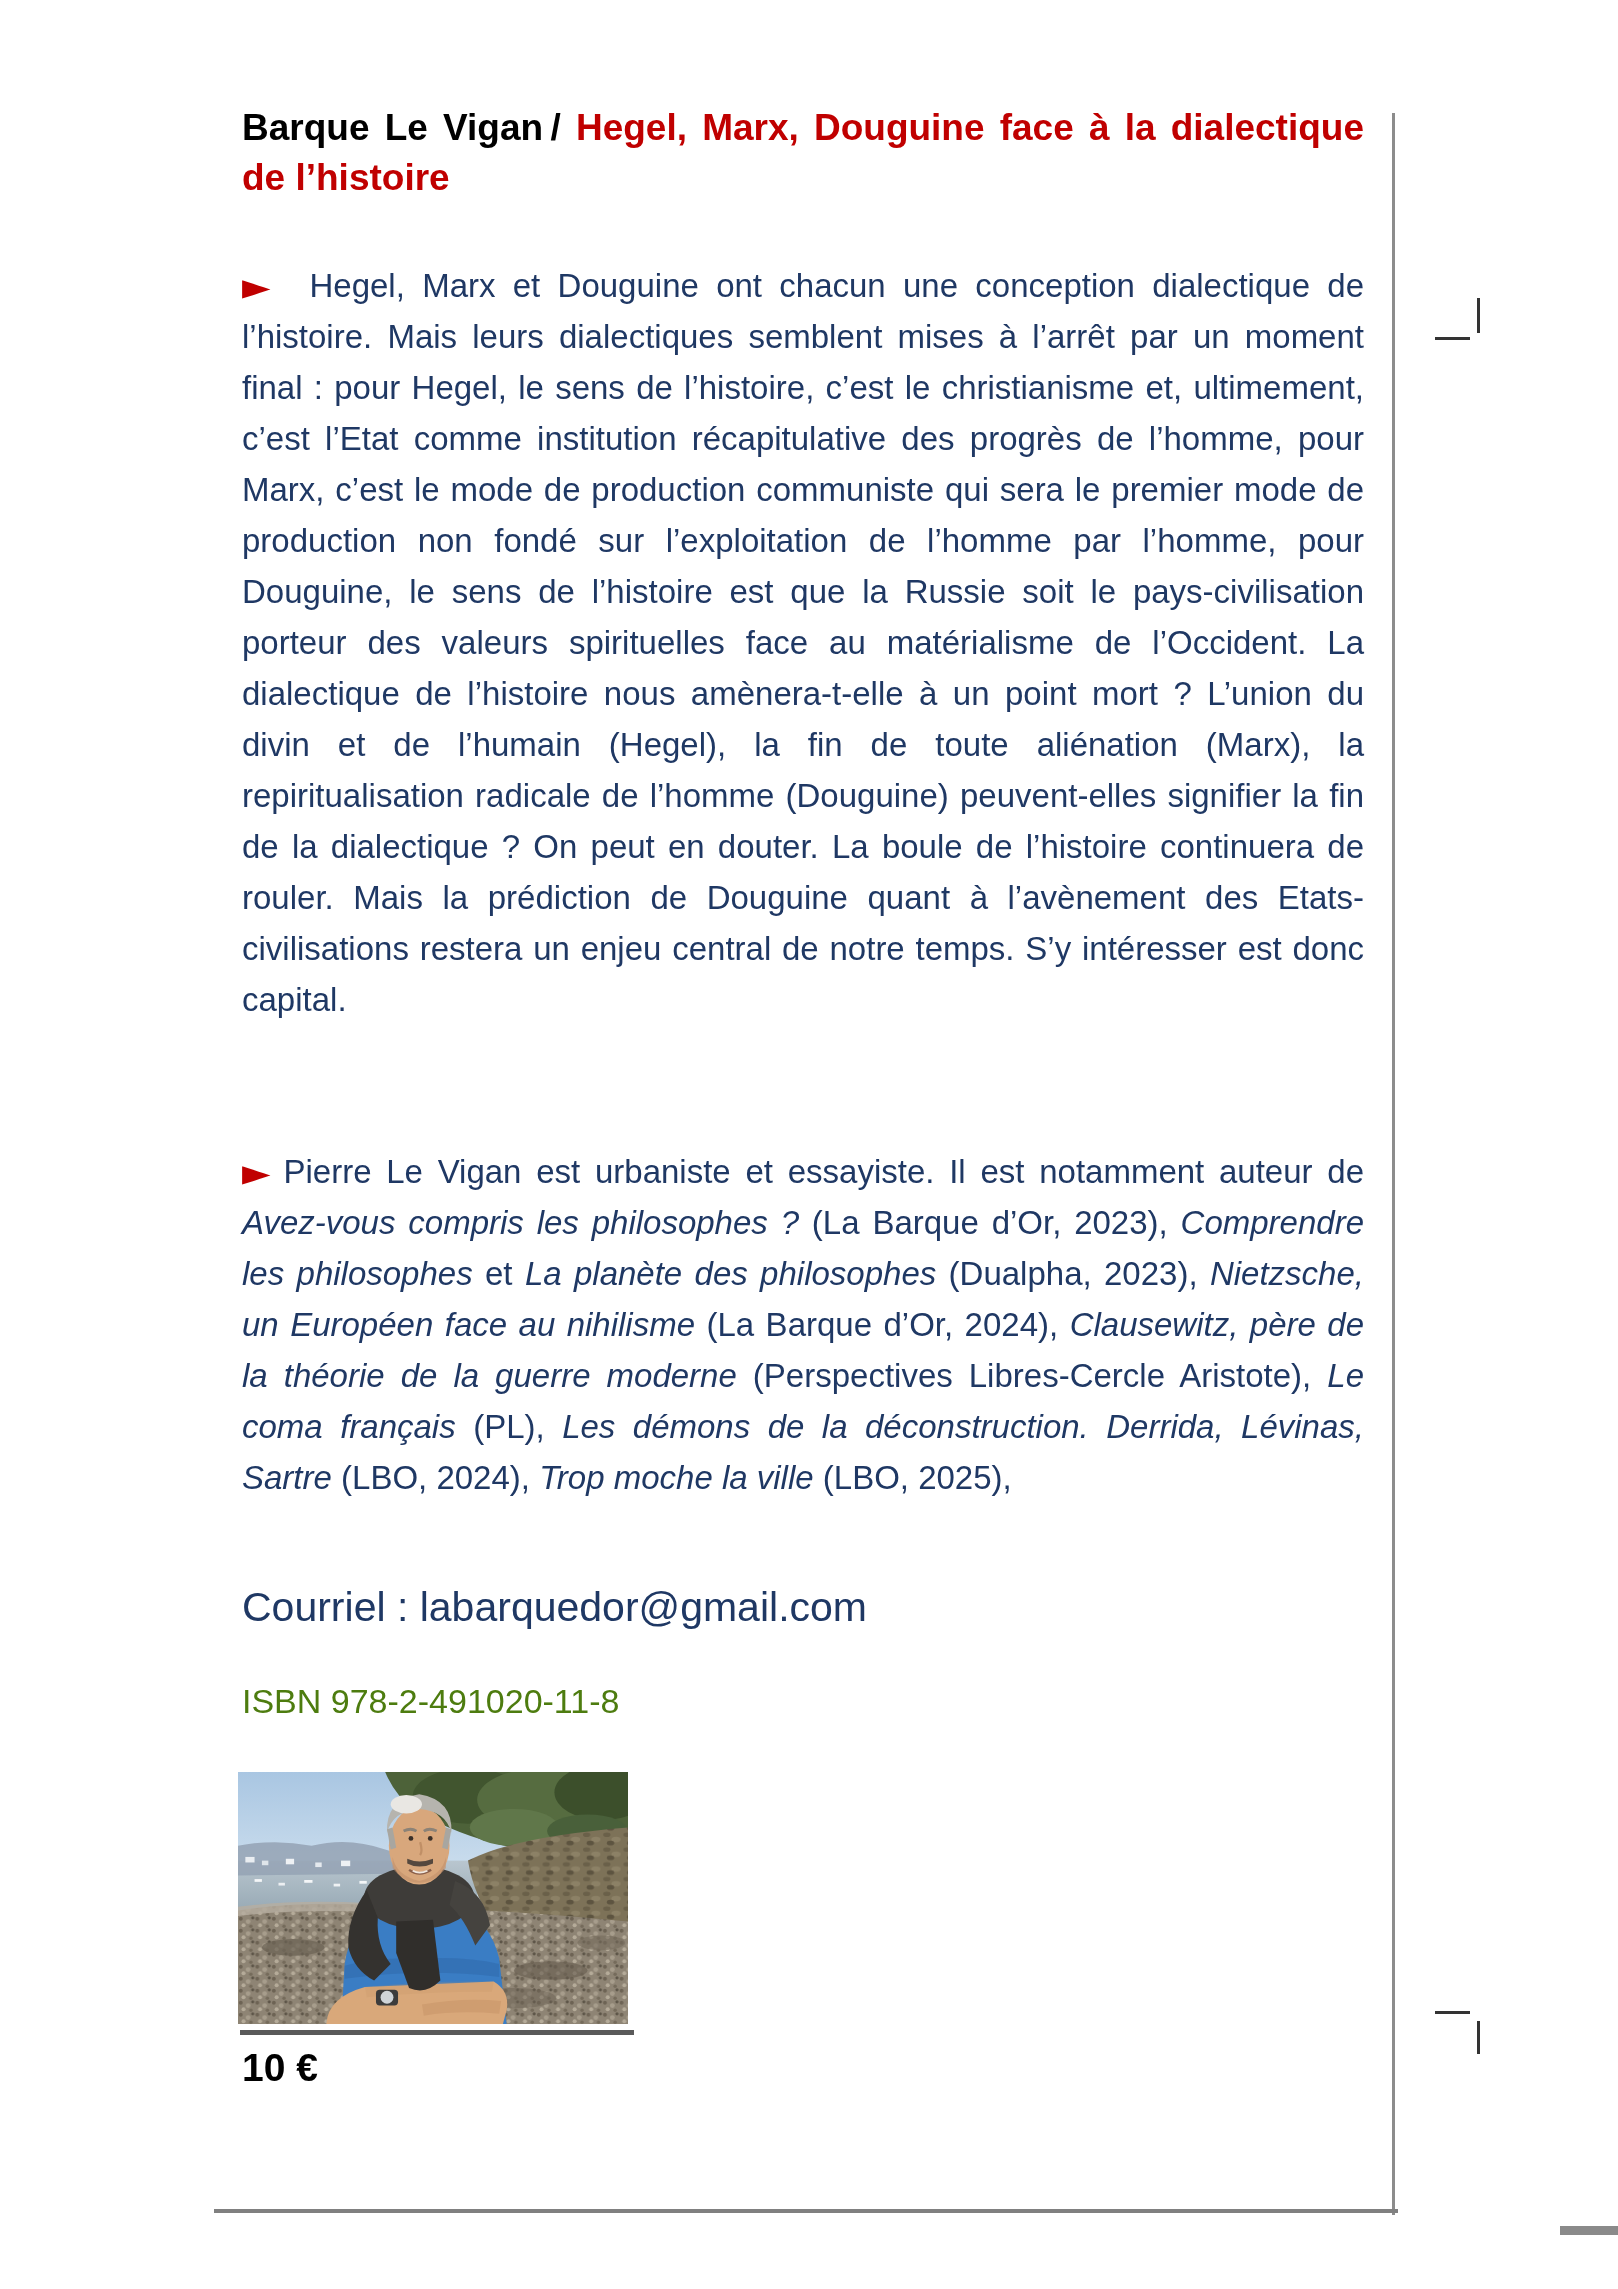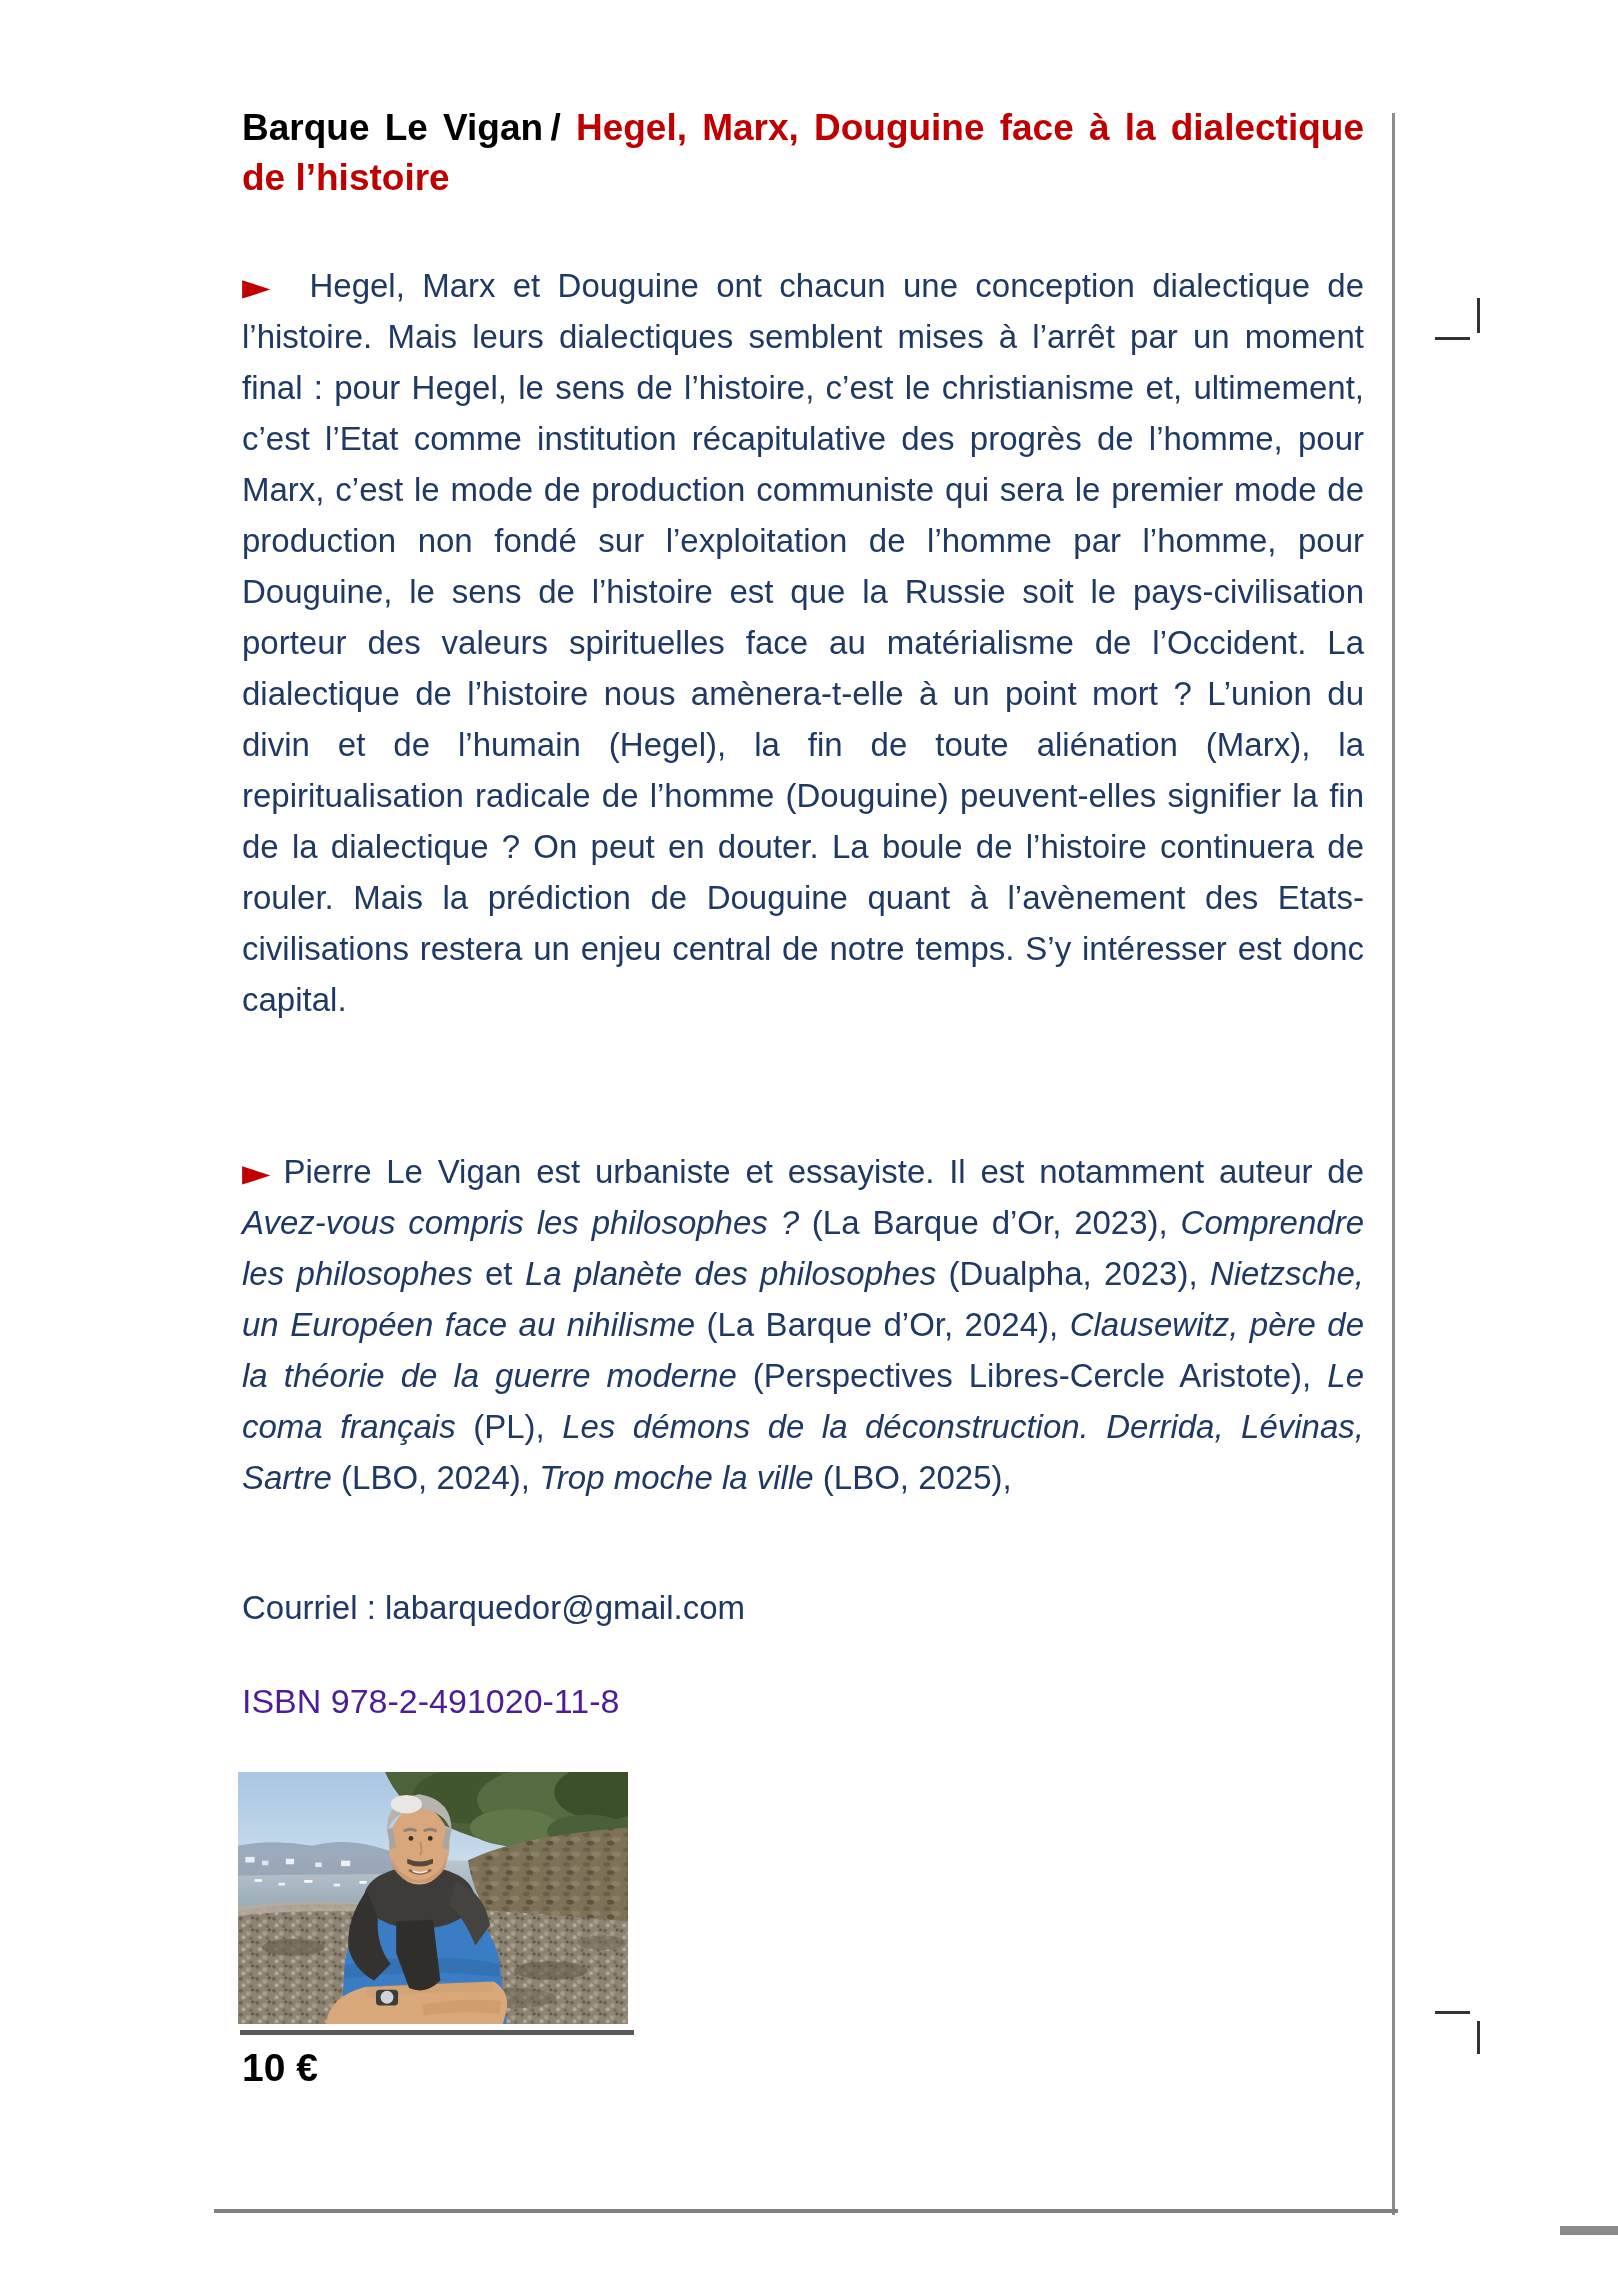--- a/index.html
+++ b/index.html
@@ -25,22 +25,22 @@
   }
   #para1{top:260px;}
   #para2{top:1146px;}
   .bullet{
     color:#c00000;
     font-family:"DejaVu Sans", sans-serif;
     font-size:37px;line-height:1;vertical-align:-1.8px;
   }
   .tab1{display:inline-block;width:39px;}
   .tab2{display:inline-block;width:13px;}
-  #courriel{top:1582px;font-size:33px;line-height:51px;color:#1f3864;}
-  #isbn{top:1676px;font-size:34px;line-height:51px;color:#4c1d95;}
+  #courriel{top:1582px;font-size:41px;line-height:51px;color:#1f3864;}
+  #isbn{top:1676px;font-size:34px;line-height:51px;color:#4d7c0f;}
   #price{top:2042px;font-size:39px;line-height:51px;font-weight:bold;color:#000000;}
   
   #photo{left:238px;top:1772px;width:390px;height:252px;}
   #photo svg{display:block;width:100%;height:100%;}
   #photo-shadow{left:240px;top:2030px;width:394px;height:4.6px;background:#5a5a5a;}
   
   #border-right{left:1392px;top:113px;width:2.8px;height:2102px;background:#8c8c8c;}
   #border-bottom{left:214px;top:2209px;width:1184px;height:3.7px;background:#808080;}
   .mark{background:#333333;}
   #crop-top-v{left:1477px;top:298px;width:2.8px;height:35px;}

